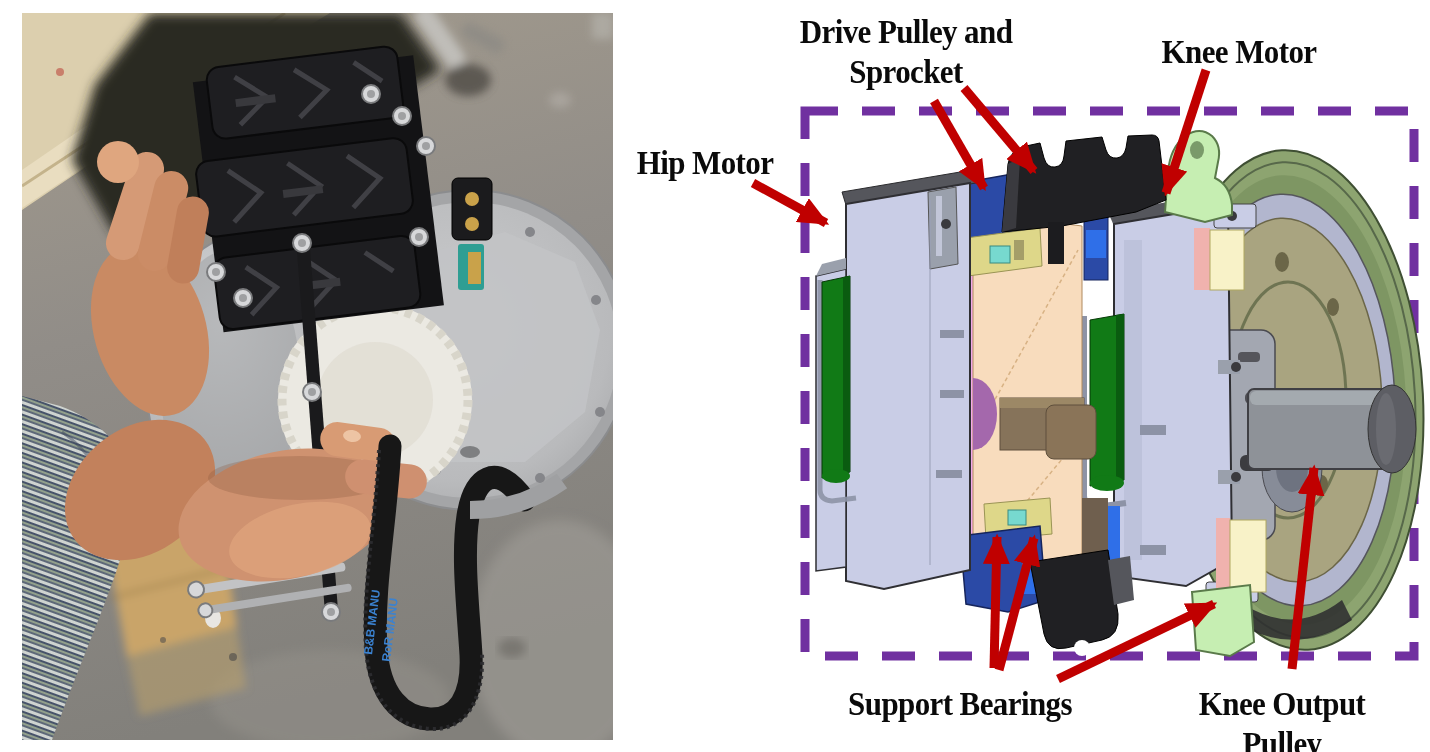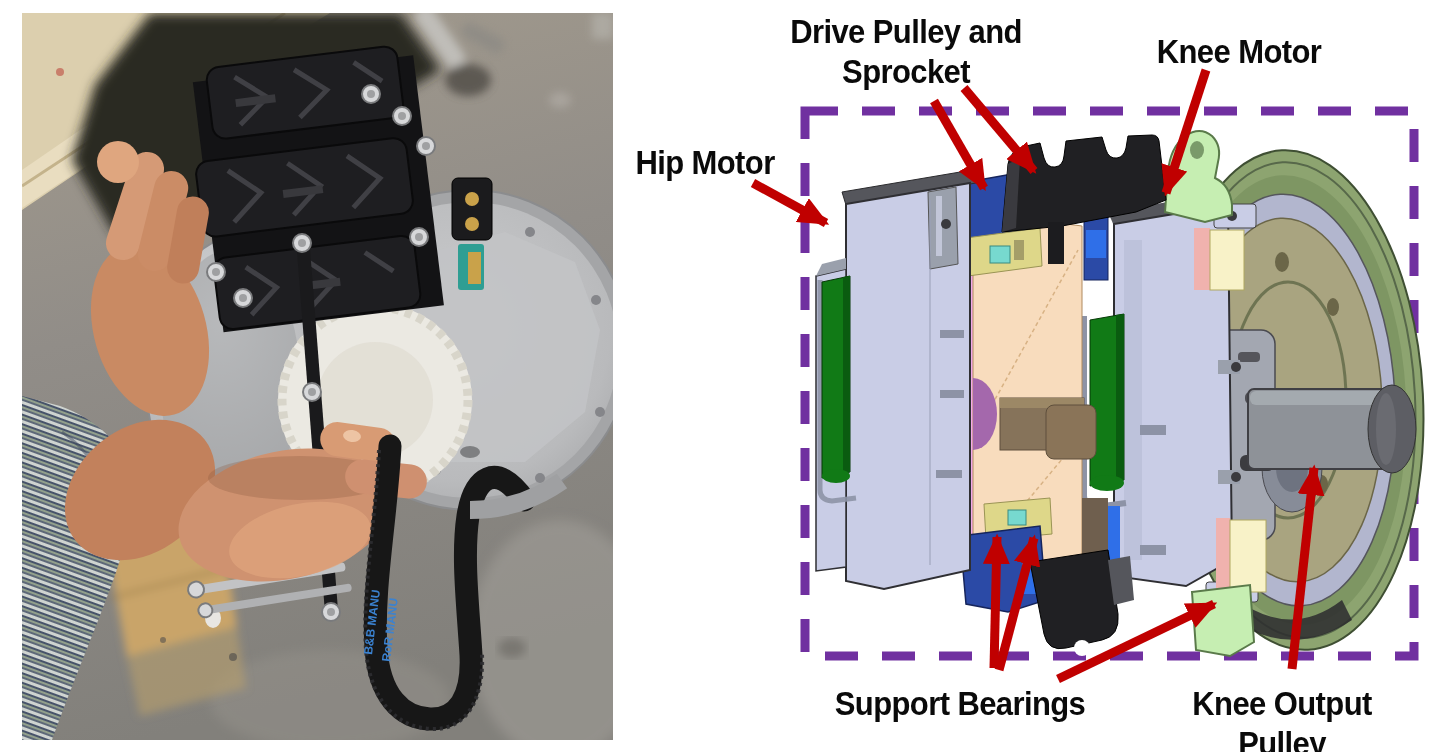--- a/index.html
+++ b/index.html
@@ -1,21 +1,21 @@
 <!DOCTYPE html>
 <html><head>
 <meta charset="utf-8">
 <style>
   html,body{margin:0;padding:0;background:#ffffff;}
   body{width:1430px;height:752px;position:relative;overflow:hidden;
        font-family:"Liberation Sans", sans-serif;}
   .figure{position:absolute;inset:0;background:#ffffff;}
   svg{display:block;}
   .photo-wrap{position:absolute;left:22px;top:13px;width:591px;height:727px;}
-  .diagram-wrap{position:absolute;inset:0;}
+  .diagram-wrap{position:absolute;inset:0;font-family:Liberation Serif, serif;}
   .lbl{
     position:absolute;
     font-weight:700;
     font-size:31px;
     line-height:37px;
     letter-spacing:-0.6px;
     color:#0a0a0a;
     text-align:center;
     white-space:nowrap;
     transform:translateX(-50%) scaleY(1.08);

